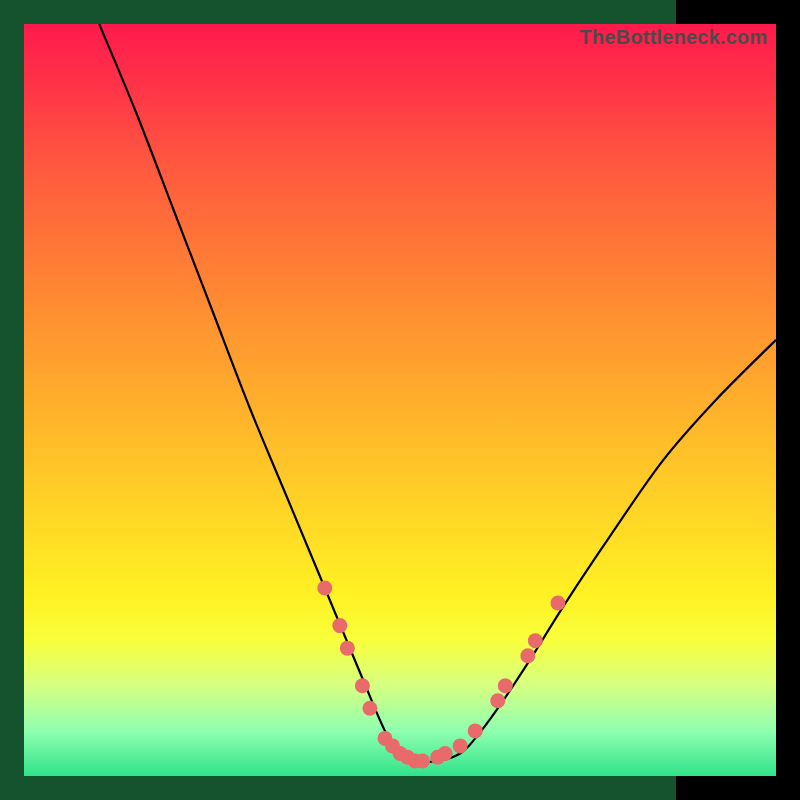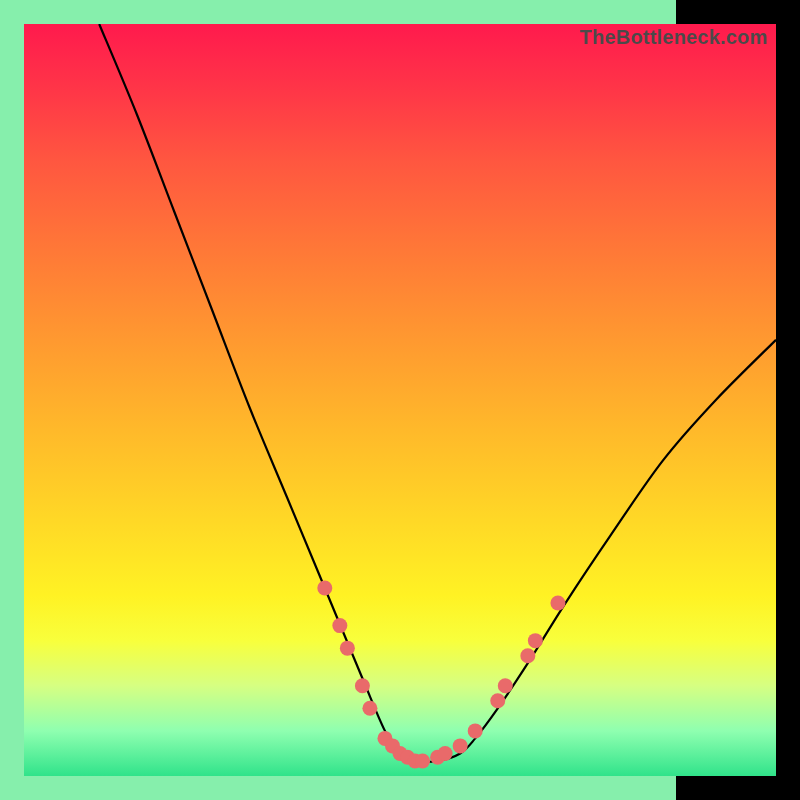--- a/index.html
+++ b/index.html
@@ -1,21 +1,21 @@
 <!DOCTYPE html>
 <html><head>
 <meta charset="utf-8">
 <style>
   * { margin: 0; padding: 0; box-sizing: border-box; }
   html, body { width: 800px; height: 800px; overflow: hidden; background: #000; }
   .frame {
     position: absolute;
     left: 0; top: 0;
     width: 676px; height: 800px;
-    background: #86efac;
+    background: #14532d;
   }
   .plot {
     position: absolute;
     left: 24px; top: 24px;
     width: 752px; height: 752px;
     background: linear-gradient(to bottom,
       #ff1a4d 0%,
       #ff3348 8%,
       #ff5640 18%,
       #ff7837 30%,

